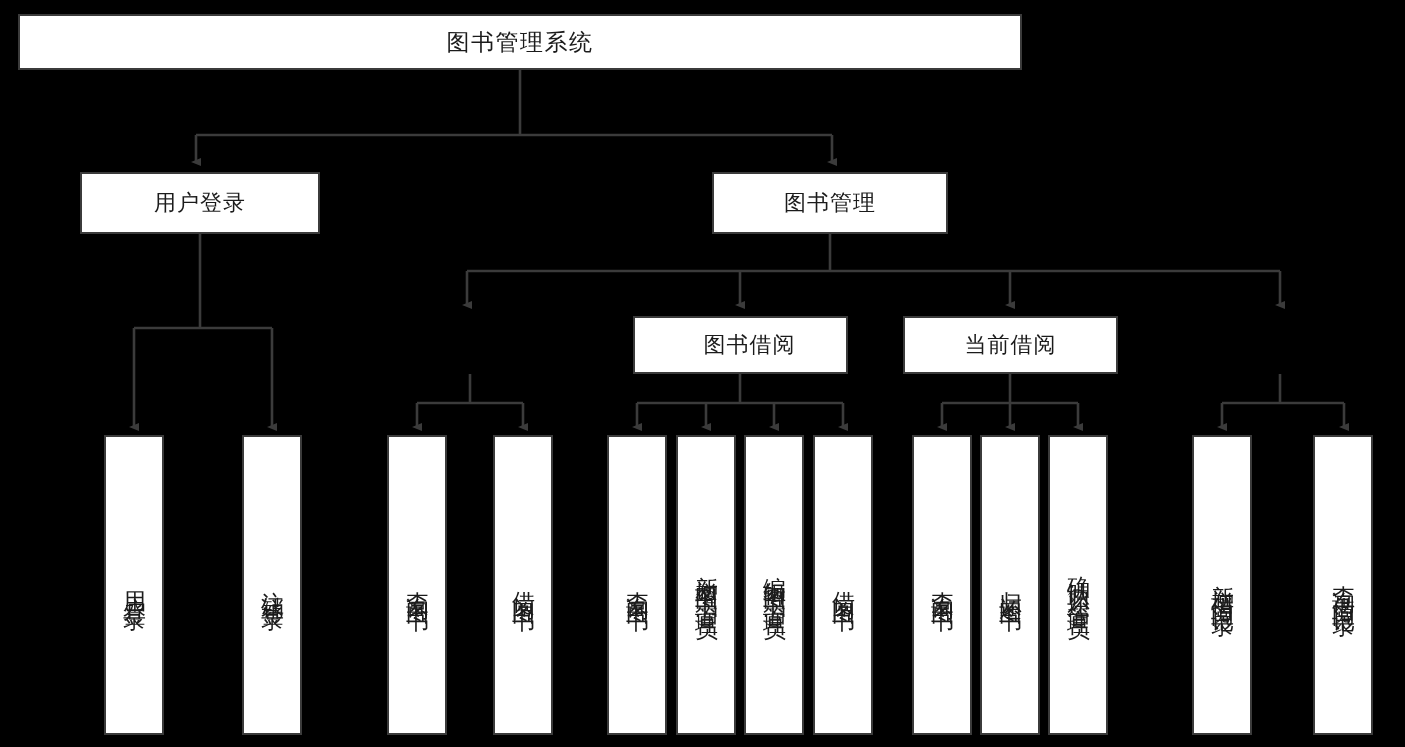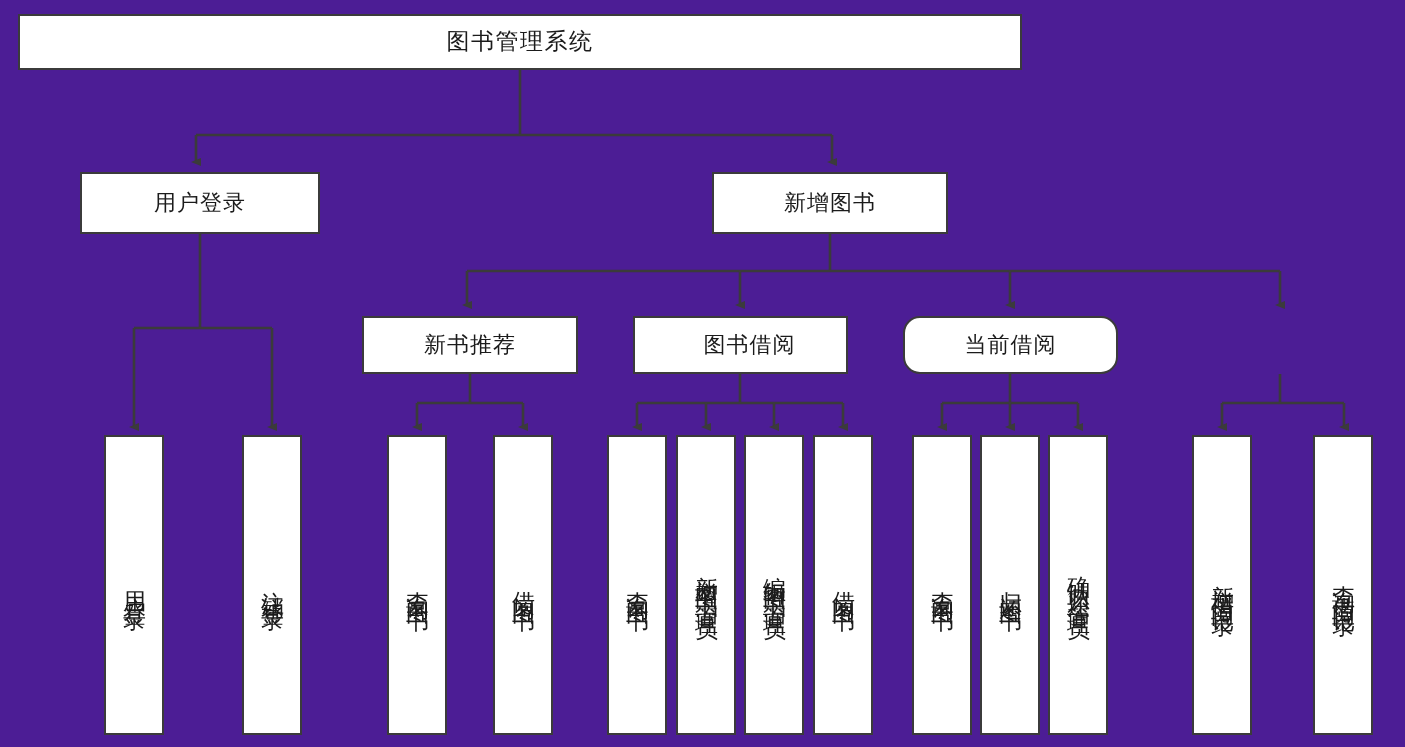--- a/index.html
+++ b/index.html
@@ -8,23 +8,22 @@
     padding: 0;
     background: #ffffff;
   }
   body {
     font-family: "DejaVu Sans", "Liberation Sans", sans-serif;
   }
   #canvas {
     position: relative;
     width: 1405px;
     height: 747px;
-    background: #4c1d95;
+    background: #000000;
     overflow: hidden;
-    font-family: Liberation Serif, serif;
   }
   svg.edges {
     position: absolute;
     left: 0;
     top: 0;
     width: 1405px;
     height: 747px;
     pointer-events: none;
   }
   .node {
@@ -131,30 +130,27 @@
   </svg>
 
   <div class="node h root" style="left:18px; top:14px; width:1004px; height:56px;">
     <span class="lbl">图书管理系统</span>
   </div>
 
   <div class="node h" style="left:80px; top:172px; width:240px; height:62px;">
     <span class="lbl">用户登录</span>
   </div>
   <div class="node h" style="left:712px; top:172px; width:236px; height:62px;">
-    <span class="lbl">新增图书</span>
+    <span class="lbl">图书管理</span>
   </div>
 
-  <div class="node h" style="left:362px; top:316px; width:216px; height:58px;">
-    <span class="lbl">新书推荐</span>
-  </div>
   <div class="node h" style="left:633px; top:316px; width:215px; height:58px;padding-left:18px;">
     <span class="lbl">图书借阅</span>
   </div>
-  <div class="node h" style="left:903px; top:316px; width:215px; height:58px;border-radius:17px;">
+  <div class="node h" style="left:903px; top:316px; width:215px; height:58px;">
     <span class="lbl">当前借阅</span>
   </div>
 
   <div class="node v" style="left:104px; top:435px; width:60px; height:300px;">
     <span class="lbl">用户登录</span>
   </div>
   <div class="node v" style="left:242px; top:435px; width:60px; height:300px;">
     <span class="lbl">注销登录</span>
   </div>
 

